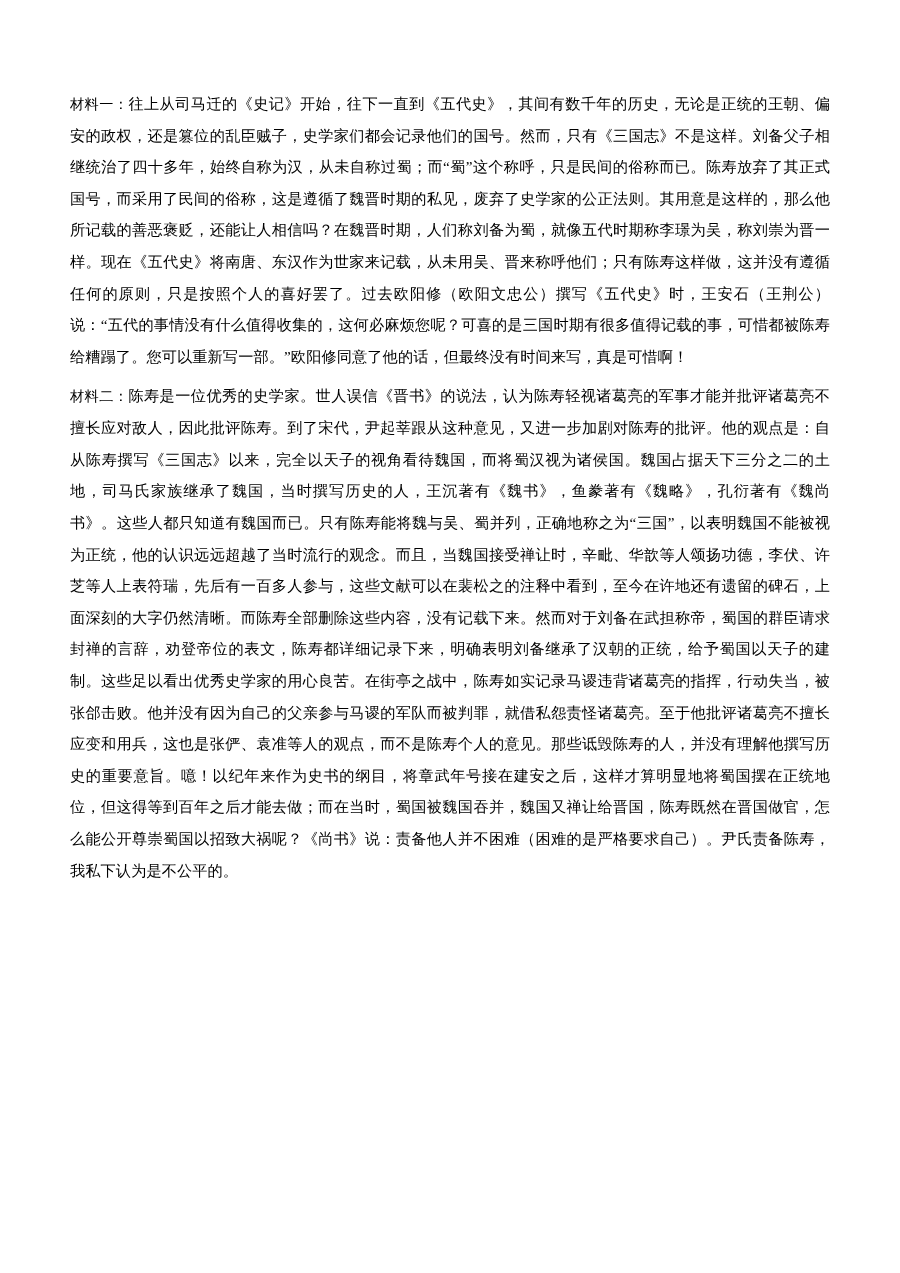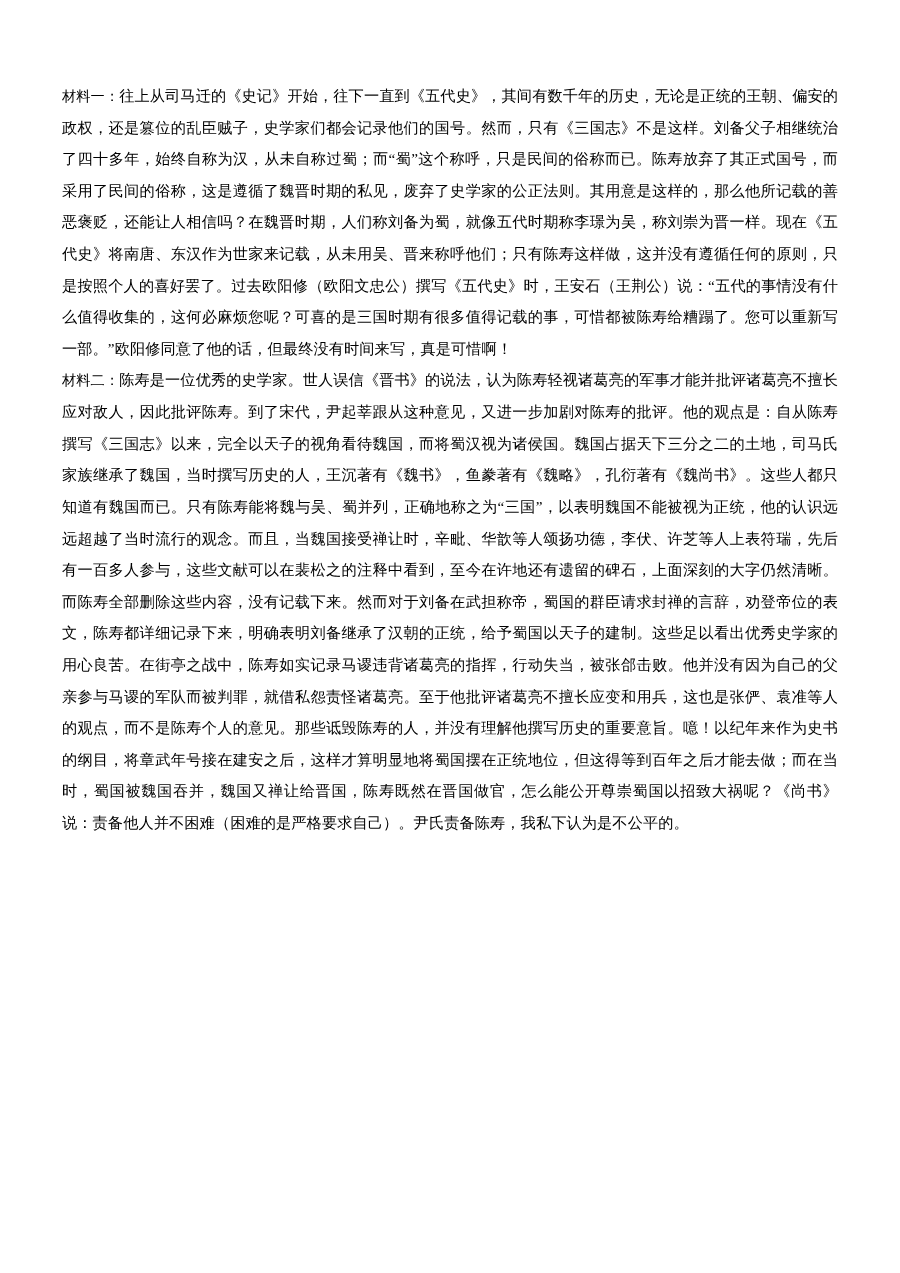--- a/index.html
+++ b/index.html
@@ -18,21 +18,21 @@
     width: 900px;
     height: 1273px;
     box-sizing: border-box;
     padding: 80px 62px 0 62px;
     position: relative;
   }
   .doc-body {
     width: 776px;
   }
   .passage {
-    margin: 0;
+    margin: 8px;
     font-size: 15.2px;
     line-height: 2.08;
     text-align: justify;
     text-justify: inter-ideograph;
     letter-spacing: 0.1px;
   }
   .passage + .passage {
     margin-top: 0;
     font-family: Liberation Serif, serif;
   }

